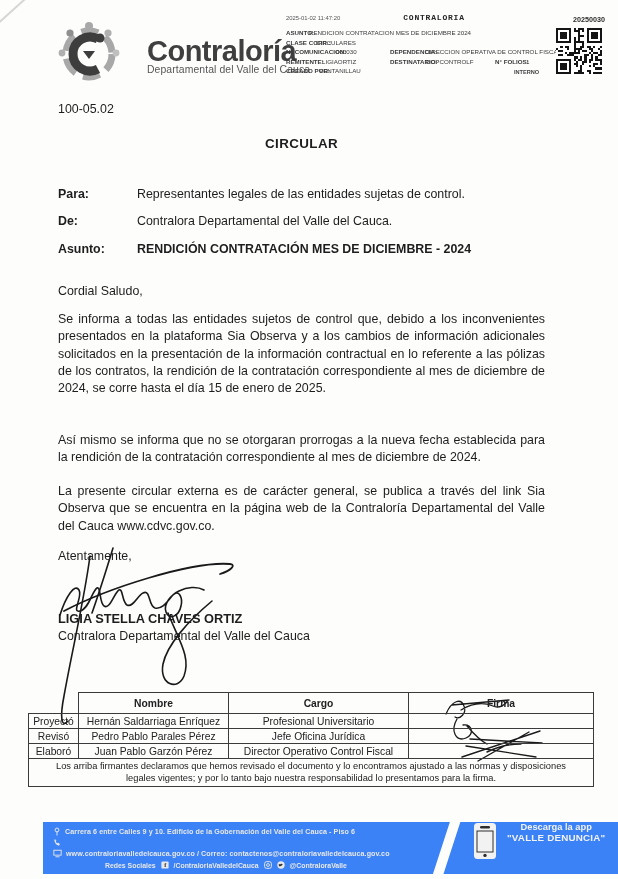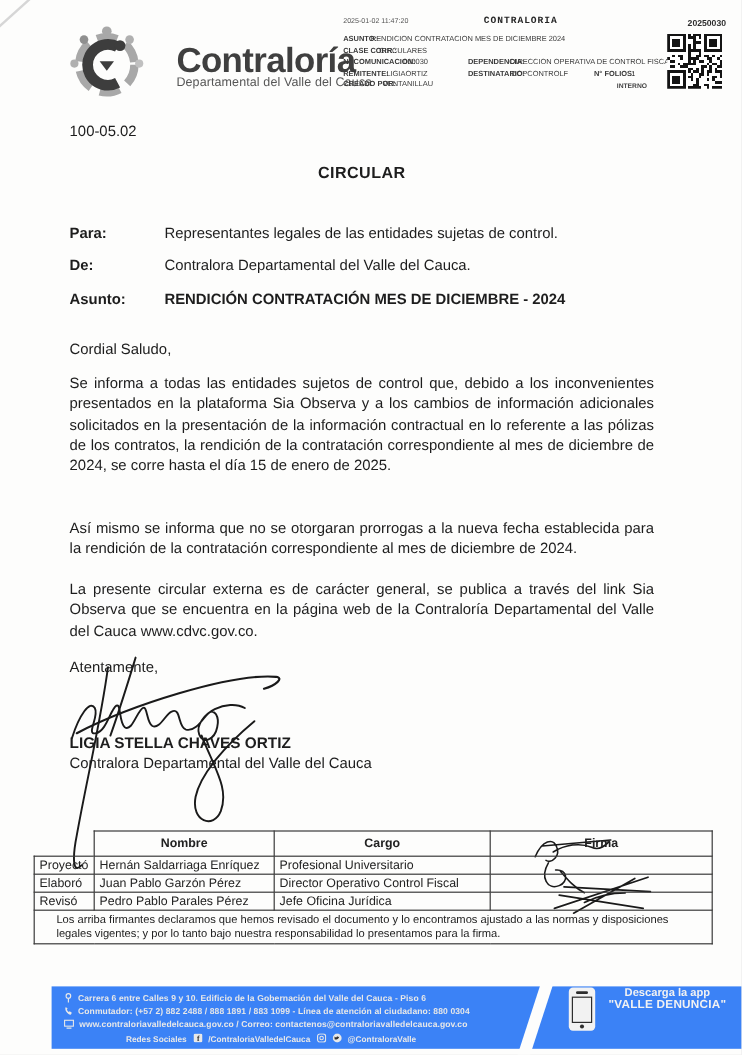--- a/index.html
+++ b/index.html
@@ -45,21 +45,21 @@
   .closing { top:548px; }
   .signer-name { top:610px; font-weight:bold; font-size:12.8px; }
   .signer-title { top:628px; }
 
   .sig-overlay { position:absolute; left:0; top:0; width:618px; height:879px; pointer-events:none; }
 
   
   .approval { position:absolute; left:28px; top:692px; width:565px;
     border-collapse:collapse; table-layout:fixed; font-size:10.3px; color:#222; }
   .approval td, .approval th { border:1px solid #3b3b3b; padding:0 4px; vertical-align:middle;
-    overflow:hidden; white-space:nowrap; }
+    overflow:hidden; white-space:nowrap;text-align:center; }
   .approval th { font-weight:bold; text-align:center; height:20px; }
   .approval th.blank { border:none; background:transparent; }
   .approval td { height:14px; }
   .approval .disc td { height:auto; white-space:normal; font-size:9.3px; line-height:11.6px; padding:2px 18px; }
 
   
   .footer { position:absolute; left:28px; top:822px; width:604px; height:52px;
     background:#3b82f6; color:#e8e8e8;margin-left:15px; }
   .f-line { position:absolute; left:10px; display:flex; align-items:center;
     font-size:7.1px; font-weight:bold; letter-spacing:0.1px; white-space:nowrap; }
@@ -329,29 +329,29 @@
       <th>Cargo</th>
       <th>Firma</th>
     </tr>
     <tr>
       <td>Proyectó</td>
       <td>Hernán Saldarriaga Enríquez</td>
       <td>Profesional Universitario</td>
       <td></td>
     </tr>
     <tr>
+      <td>Revisó</td>
+      <td>Pedro Pablo Parales Pérez</td>
+      <td>Jefe Oficina Jurídica</td>
+      <td></td>
+    </tr>
+    <tr>
       <td>Elaboró</td>
       <td>Juan Pablo Garzón Pérez</td>
       <td>Director Operativo Control Fiscal</td>
-      <td></td>
-    </tr>
-    <tr>
-      <td>Revisó</td>
-      <td>Pedro Pablo Parales Pérez</td>
-      <td>Jefe Oficina Jurídica</td>
       <td></td>
     </tr>
     <tr class="disc">
       <td colspan="4">Los arriba firmantes declaramos que hemos revisado el documento y lo encontramos ajustado a las normas y disposiciones legales vigentes; y por lo tanto bajo nuestra responsabilidad lo presentamos para la firma.</td>
     </tr>
   </tbody>
     </table>
 
   <div class="footer">
     <div class="f-line fl1">
@@ -362,21 +362,20 @@
           </svg>
       </span>
       <span>Carrera 6 entre Calles 9 y 10. Edificio de la Gobernación del Valle del Cauca - Piso 6</span>
     </div>
     <div class="f-line fl2">
       <span class="ficon">
         <svg width="8" height="9" viewBox="0 0 10 11">
             <path d="M2 1.5 C1 4.5 3.5 8.5 7.5 9.5 L8.6 7.4 L6.4 5.8 L5.4 6.5 C4 5.7 3.3 4.6 3.6 2.9 L4.6 2.6 Z" fill="#e8e8e8"></path>
           </svg>
       </span>
-      <span>Conmutador: (+57 2) 882 2488 / 888 1891 / 883 1099 - Línea de atención al ciudadano: 880 0304</span>
     </div>
     <div class="f-line fl3">
       <span class="ficon">
         <svg width="9" height="9" viewBox="0 0 11 11">
             <rect x="1" y="1.5" width="9" height="6" fill="none" stroke="#e8e8e8" stroke-width="1.1"></rect>
             <path d="M3 9.5 H8" stroke="#e8e8e8" stroke-width="1.1"></path>
           </svg>
       </span>
       <span>www.contraloriavalledelcauca.gov.co / Correo: contactenos@contraloriavalledelcauca.gov.co</span>
     </div>

